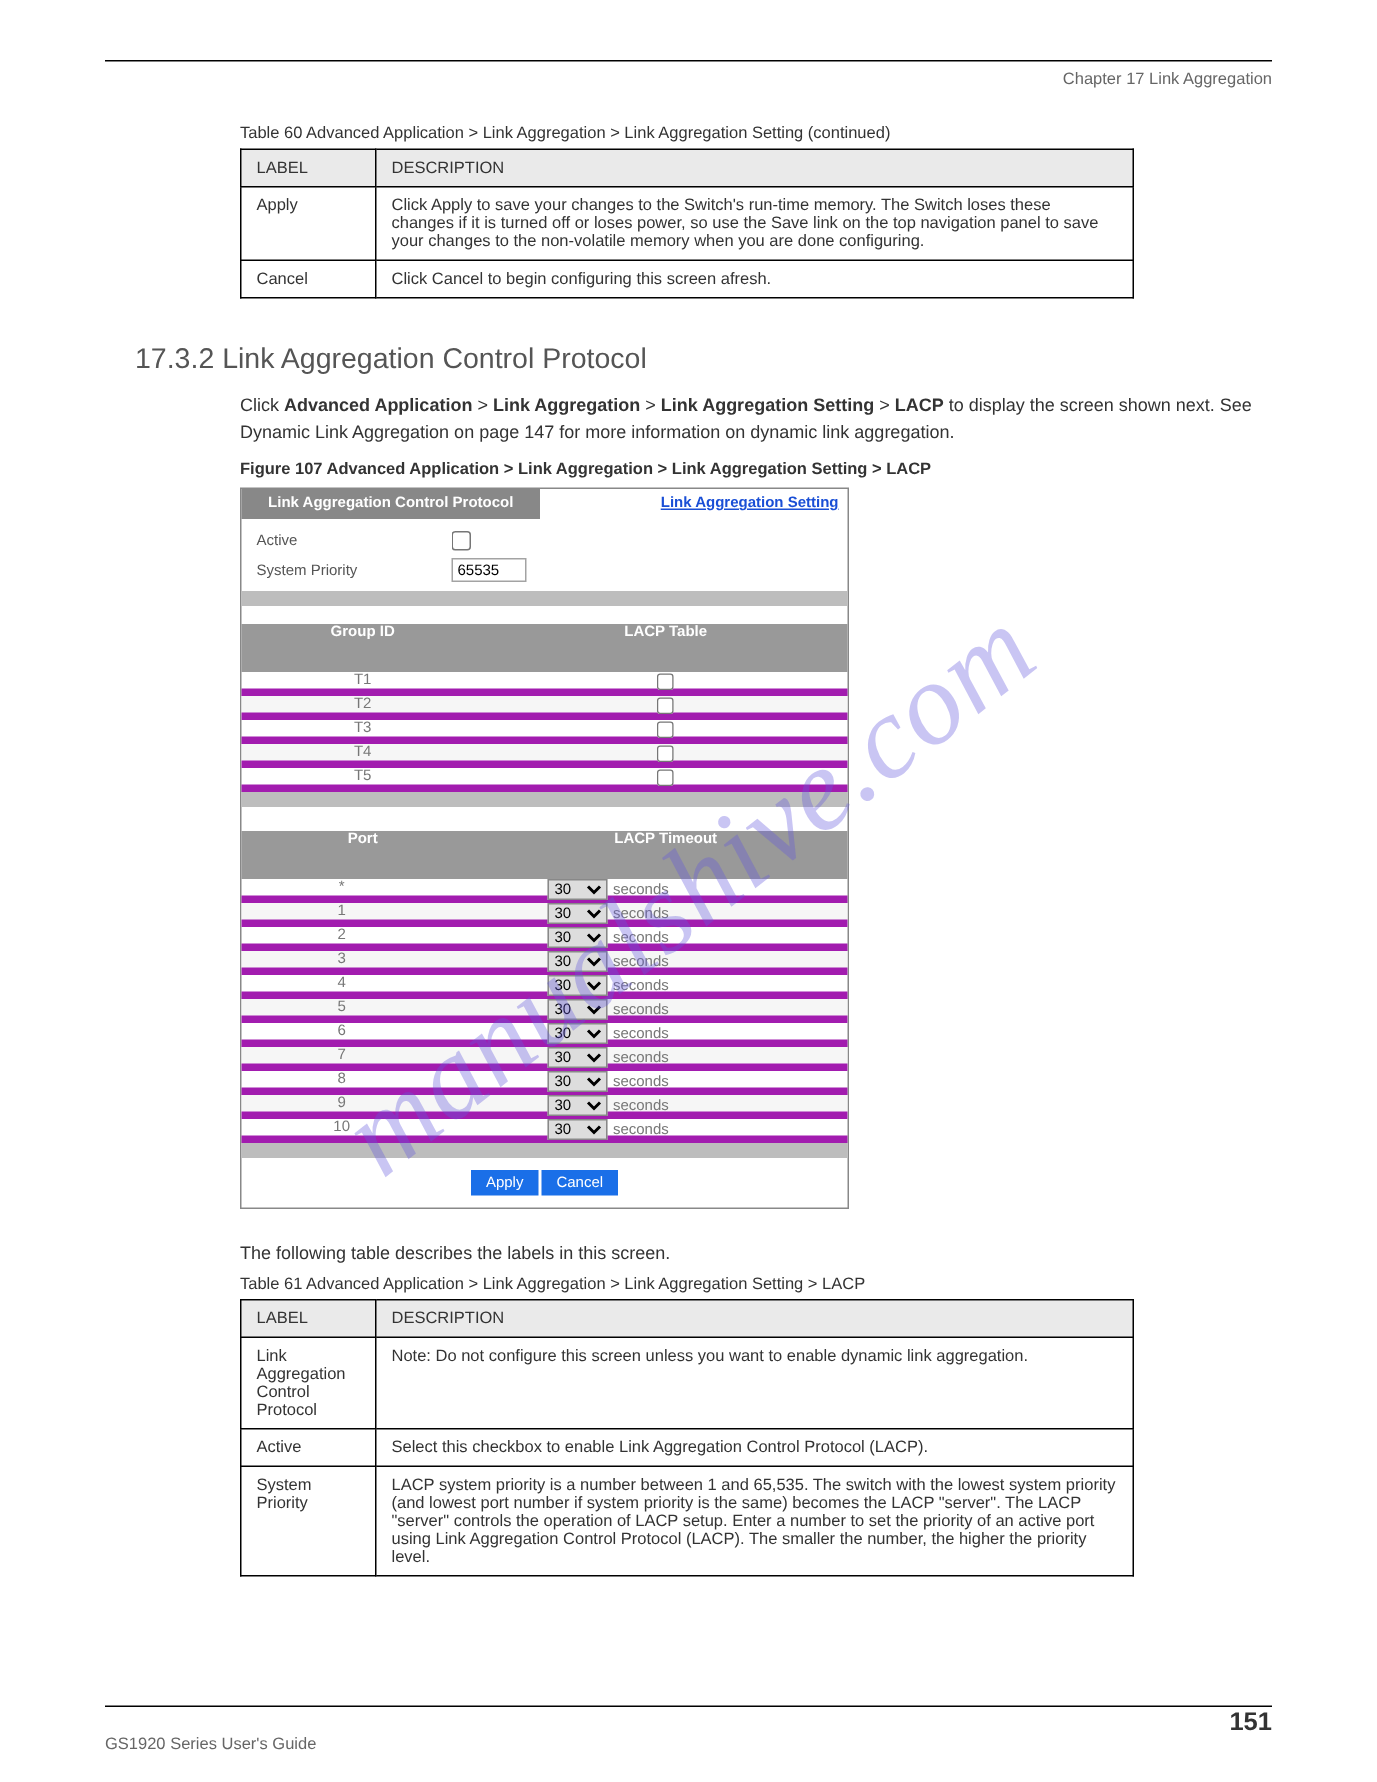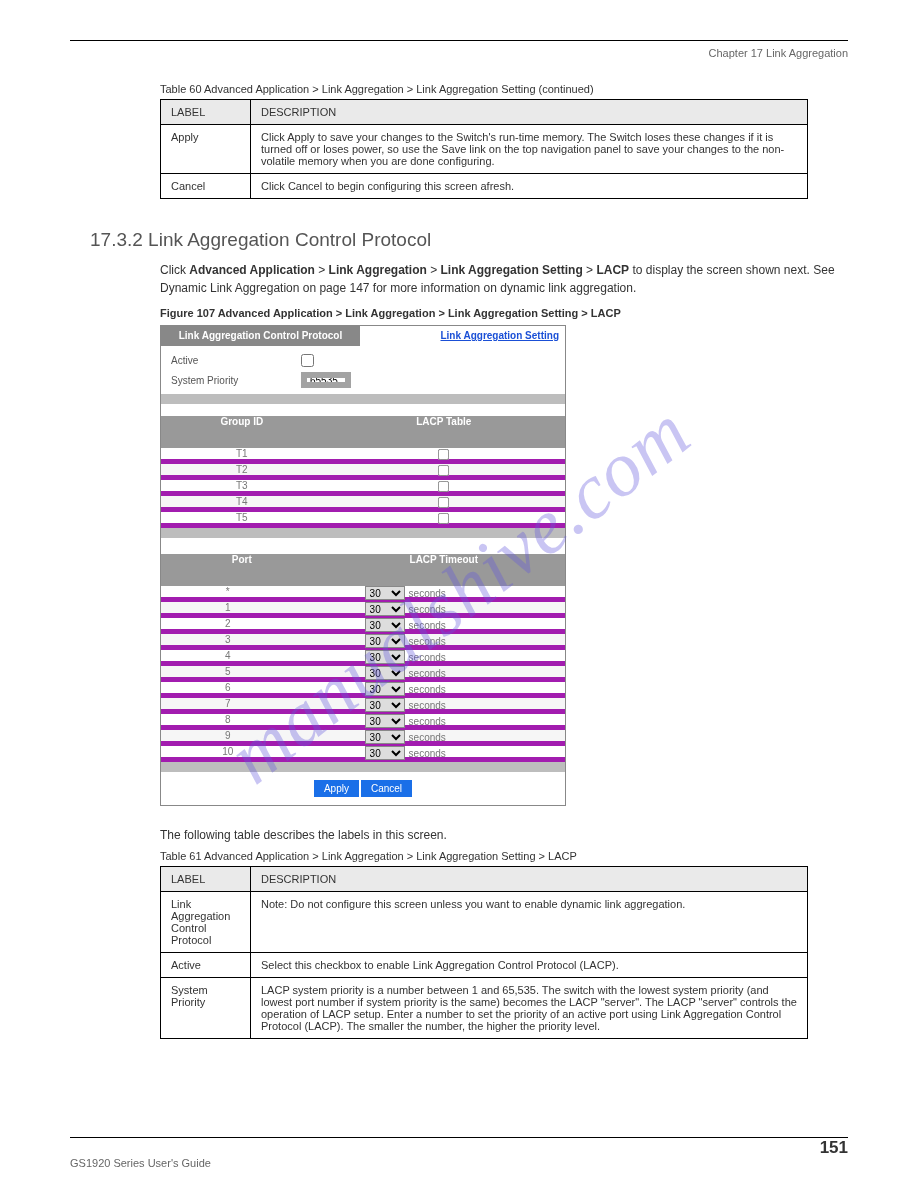--- a/index.html
+++ b/index.html
@@ -20,21 +20,21 @@
     margin-bottom: 6px;
   }
   .header-text {
     text-align: right;
     font-size: 11px;
     color: #666;
     margin-bottom: 24px;
   }
   .spec-table {
     margin-left: 90px;
-    width: 648px;
+    width: 596px;
     border-collapse: collapse;
     margin-bottom: 30px;
   }
   .spec-table th, .spec-table td {
     border: 1px solid #000;
     padding: 6px 10px;
     font-size: 11px;
     text-align: left;
     vertical-align: top;
   }
@@ -97,21 +97,21 @@
   }
   .ss-row {
     display: flex;
     align-items: center;
     height: 20px;
   }
   .ss-row .lbl { width: 130px; color: #555; }
   .ss-row input[type="text"] {
     width: 50px;
     height: 16px;
-    border: 6px solid #a3a3a3;
+    border: 1px solid #a3a3a3;
     font-size: 10px;
     padding: 0 3px;
   }
   .ss-bar {
     background: #bdbdbd;
     height: 10px;
   }
   .ss-thead {
     display: flex;
     background: #999;

